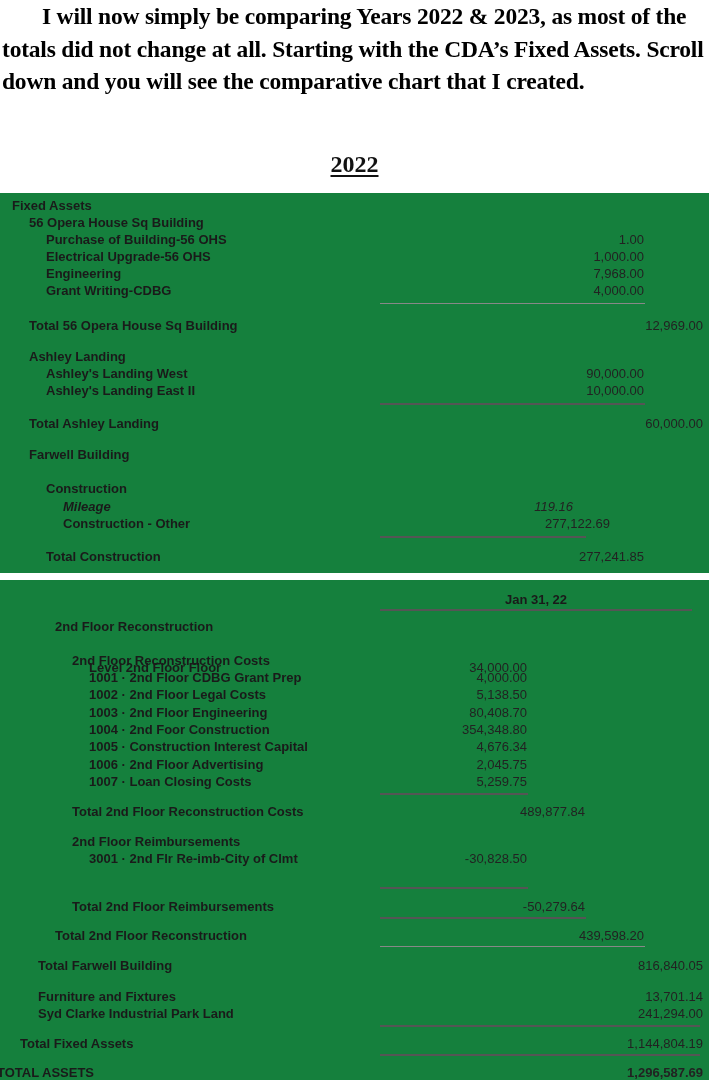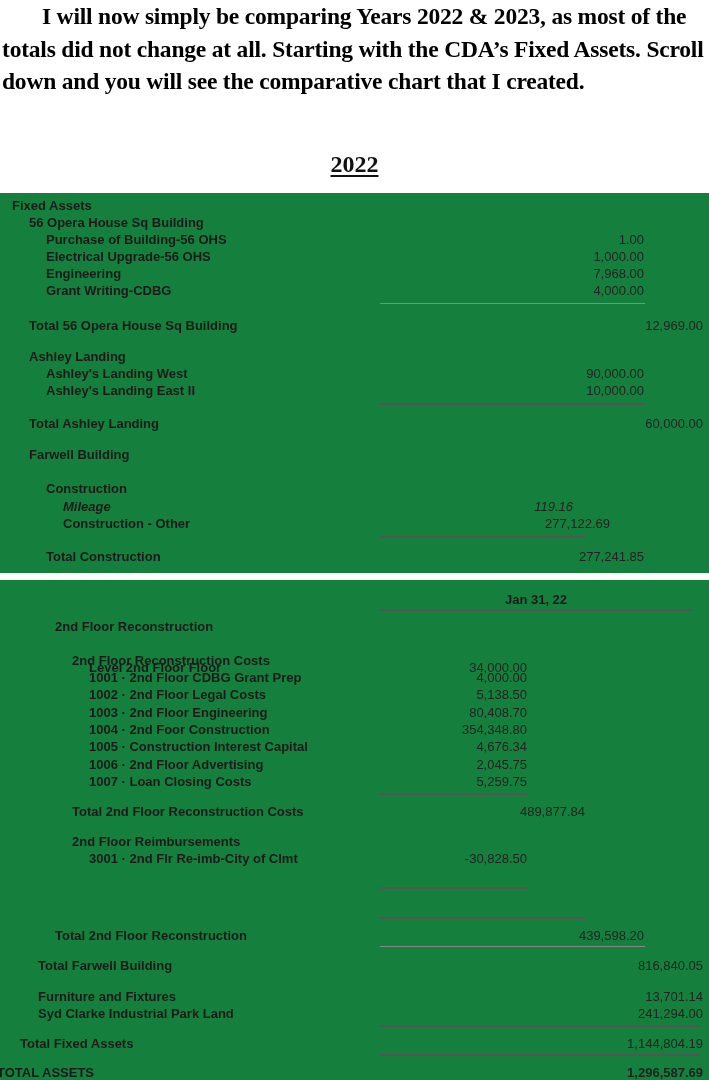--- a/index.html
+++ b/index.html
@@ -150,20 +150,24 @@
     </div>
 
   <div class="row" style="top:253px;">
       <span class="lbl" style="left:72px;">2nd Floor Reimbursements</span>
     </div>
   <div class="row" style="top:270px;">
       <span class="lbl" style="left:89px;">3001 · 2nd Flr Re-imb-City of Clmt</span>
       <span class="val" style="right:182px;">-30,828.50</span>
     </div>
   <div class="line" style="top:307px;left:380px;width:148px;"></div>
+  <div class="row" style="top:318px;">
+      <span class="lbl" style="left:72px;">Total 2nd Floor Reimbursements</span>
+      <span class="val" style="right:124px;">-50,279.64</span>
+    </div>
   <div class="line" style="top:337px;left:380px;width:206px;"></div>
   <div class="row" style="top:347px;">
       <span class="lbl" style="left:55px;">Total 2nd Floor Reconstruction</span>
       <span class="val" style="right:65px;">439,598.20</span>
     </div>
   <div class="line thin" style="top:366px;left:380px;width:265px;"></div>
 
   <div class="row" style="top:377px;">
       <span class="lbl" style="left:38px;">Total Farwell Building</span>
       <span class="val" style="right:6px;">816,840.05</span>

